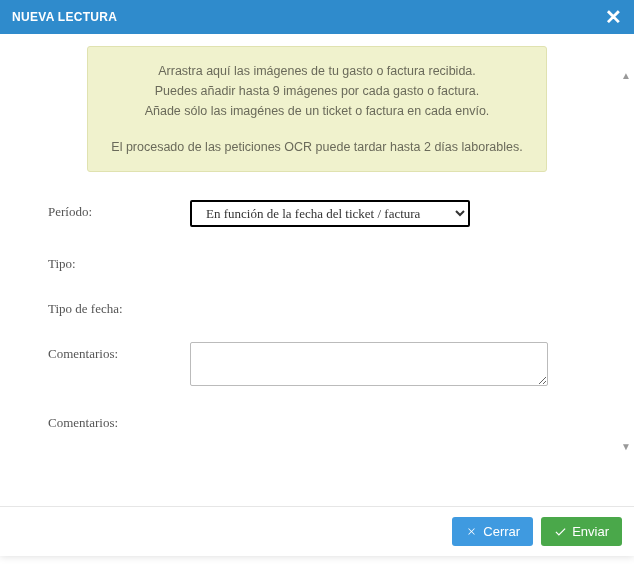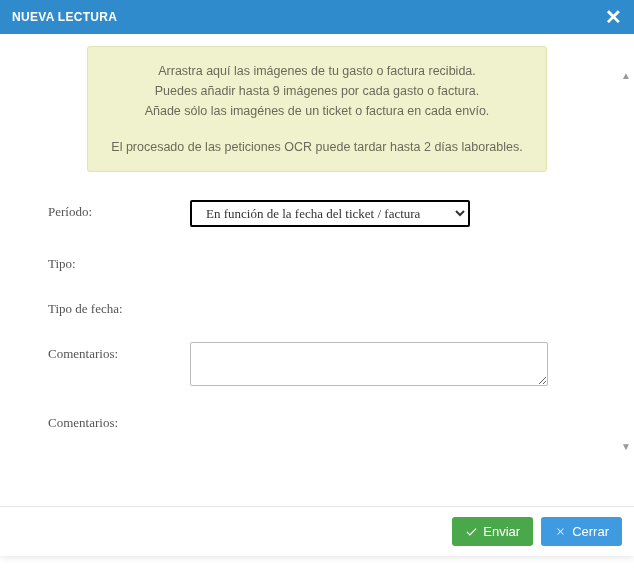--- a/index.html
+++ b/index.html
@@ -174,27 +174,27 @@
     </div>
 
     <div class="form-row" style="align-items:center; margin-top:4px;">
       <label>Comentarios:</label>
     </div>
 
     <span class="scroll-hint-bot">▼</span>
   </div>
 
   <div class="footer">
+    <button class="btn btn-blue">
+      <svg viewBox="0 0 16 16">
+          <path fill="#fff" d="M12 4.7 11.3 4 8 7.3 4.7 4 4 4.7 7.3 8 4 11.3l.7.7L8 8.7l3.3 3.3.7-.7L8.7 8z"></path>
+        </svg>
+      <span>Cerrar</span>
+    </button>
     <button class="btn btn-green">
       <svg viewBox="0 0 16 16">
           <path fill="#fff" d="M6 11.2 2.8 8l-1 1L6 13.2 14.2 5l-1-1z"></path>
         </svg>
       <span>Enviar</span>
     </button>
-    <button class="btn btn-blue">
-      <svg viewBox="0 0 16 16">
-          <path fill="#fff" d="M12 4.7 11.3 4 8 7.3 4.7 4 4 4.7 7.3 8 4 11.3l.7.7L8 8.7l3.3 3.3.7-.7L8.7 8z"></path>
-        </svg>
-      <span>Cerrar</span>
-    </button>
   </div>
 
 </div>
 
 </body></html>

